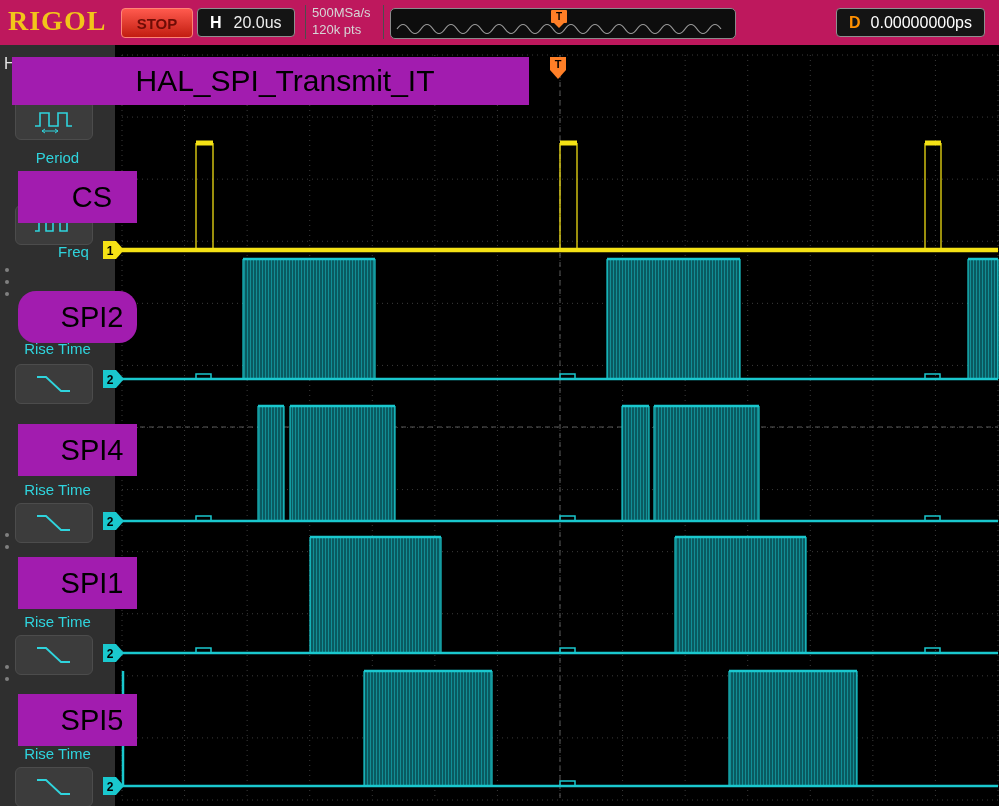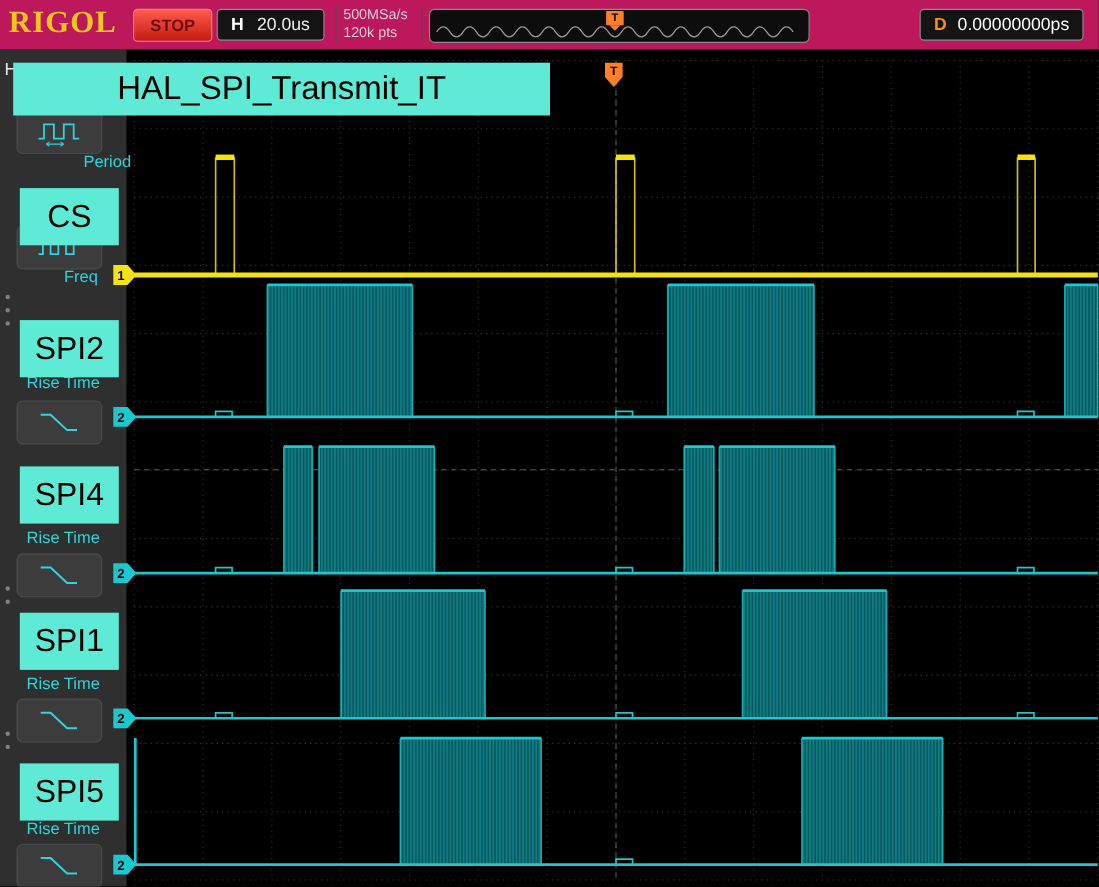--- a/index.html
+++ b/index.html
@@ -29,35 +29,35 @@
   .d-group{position:absolute;left:836px;top:8px;height:27px;border:1px solid #8f8f8f;border-radius:4px;
     background:#141414;display:flex;align-items:center;gap:10px;padding:0 12px;font-size:16px;}
   .d-group .dletter{color:#ff9000;font-weight:bold;}
   .d-group .dval{color:#fff;}
   
   .sidebar{position:absolute;left:0;top:45px;width:115px;height:761px;background:#2f2f2f;z-index:5;}
   .h-stray{position:absolute;left:4px;top:10px;color:#e6e6e6;font-size:16px;}
   .sbtn{position:absolute;left:15px;width:76px;height:38px;background:#3c3c3c;
     border:1px solid #4c4c4c;border-radius:6px;display:flex;align-items:center;justify-content:center;}
   .slab{position:absolute;left:0;width:115px;text-align:center;color:#2fd4dd;font-size:15px;}
-  .b1{top:55px;}  .l1{top:94px;padding-left:40px;}
+  .b1{top:55px;}  .l1{top:104px;}
   .b2{top:160px;} .l2{top:198px;padding-left:16px;}
   .l3{top:295px;} .b3{top:319px;}
   .l4{top:436px;} .b4{top:458px;}
   .l5{top:568px;} .b5{top:590px;}
   .l6{top:700px;} .b6{top:722px;}
   .dot{position:absolute;left:5px;width:4px;height:4px;border-radius:50%;background:#808080;}
   
   #scope-svg{position:absolute;left:0;top:0;z-index:10;pointer-events:none;}
   
-  .ov-box{position:absolute;background:#5eead4;color:#000;display:flex;align-items:center;
-    justify-content:center;z-index:20;}
+  .ov-box{position:absolute;background:#a21caf;color:#000;display:flex;align-items:center;
+    justify-content:center;z-index:20;padding-left:29px;}
   .title-box{left:12px;top:57px;width:488px;height:48px;font-size:30px;}
   .ch-box{left:18px;width:90px;height:52px;font-size:29px;}
-  .cs-box{top:154px;margin-top:17px;} .spi2-box{top:291px;} .spi4-box{top:424px;}
+  .cs-box{top:154px;margin-top:17px;} .spi2-box{top:291px;border-radius:18px;} .spi4-box{top:424px;}
   .spi1-box{top:557px;} .spi5-box{top:694px;}
   .icon-svg{display:block;}
 </style>
 </head>
 <body>
 
 <div class="sidebar">
   <div class="h-stray">H</div>
 
   <div class="sbtn b1">

